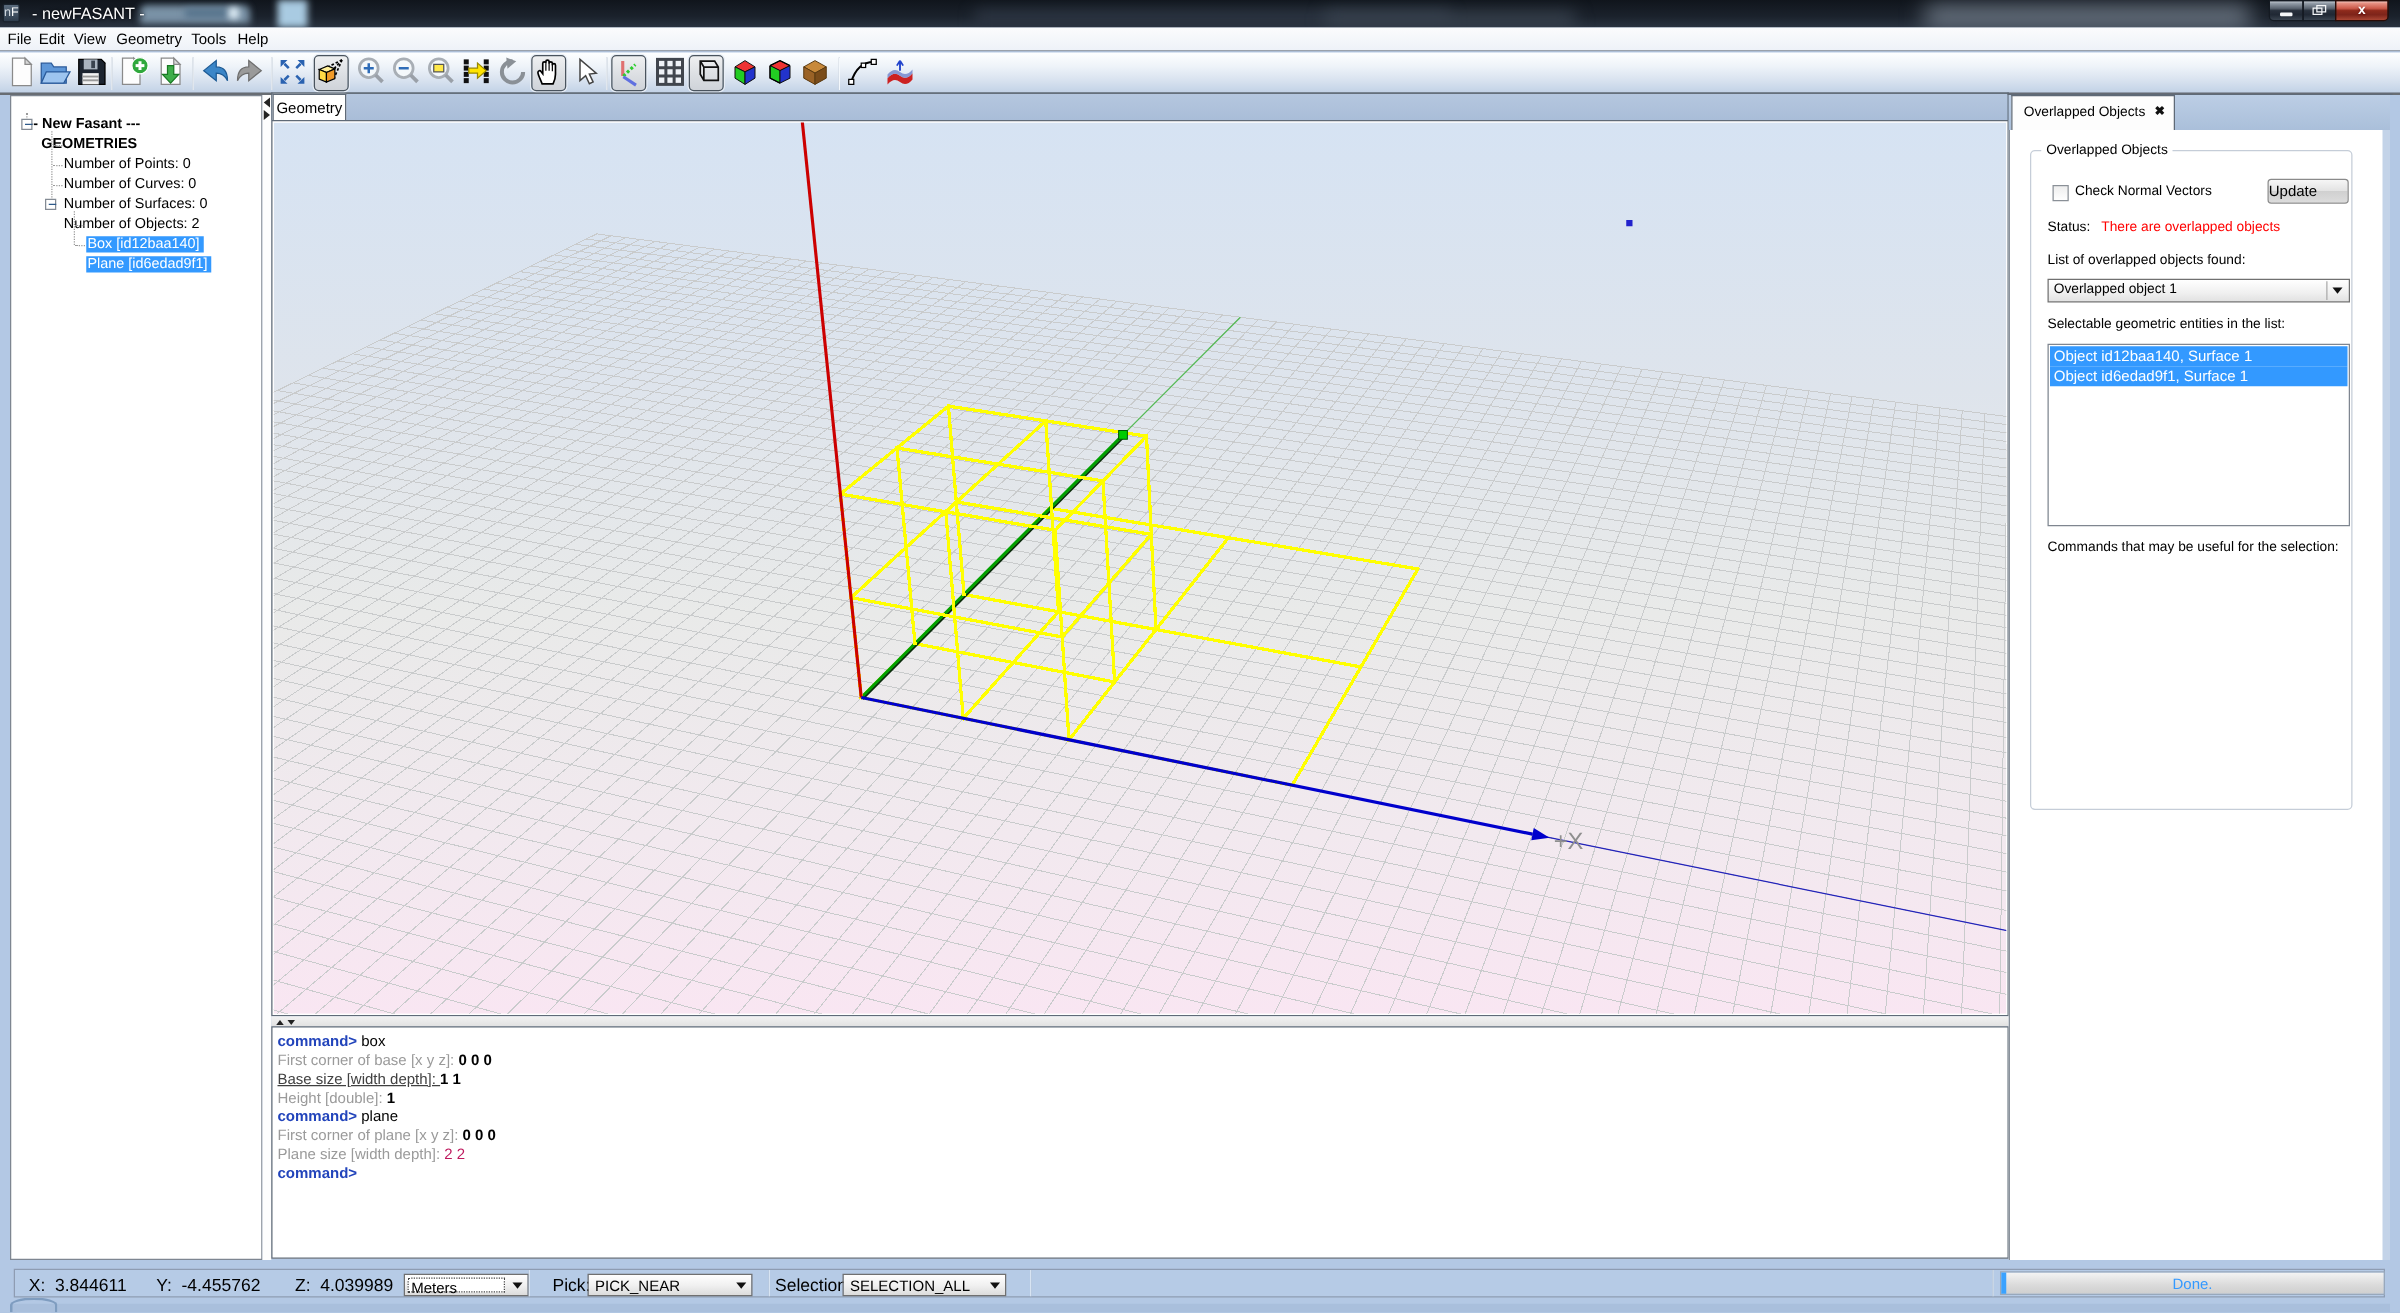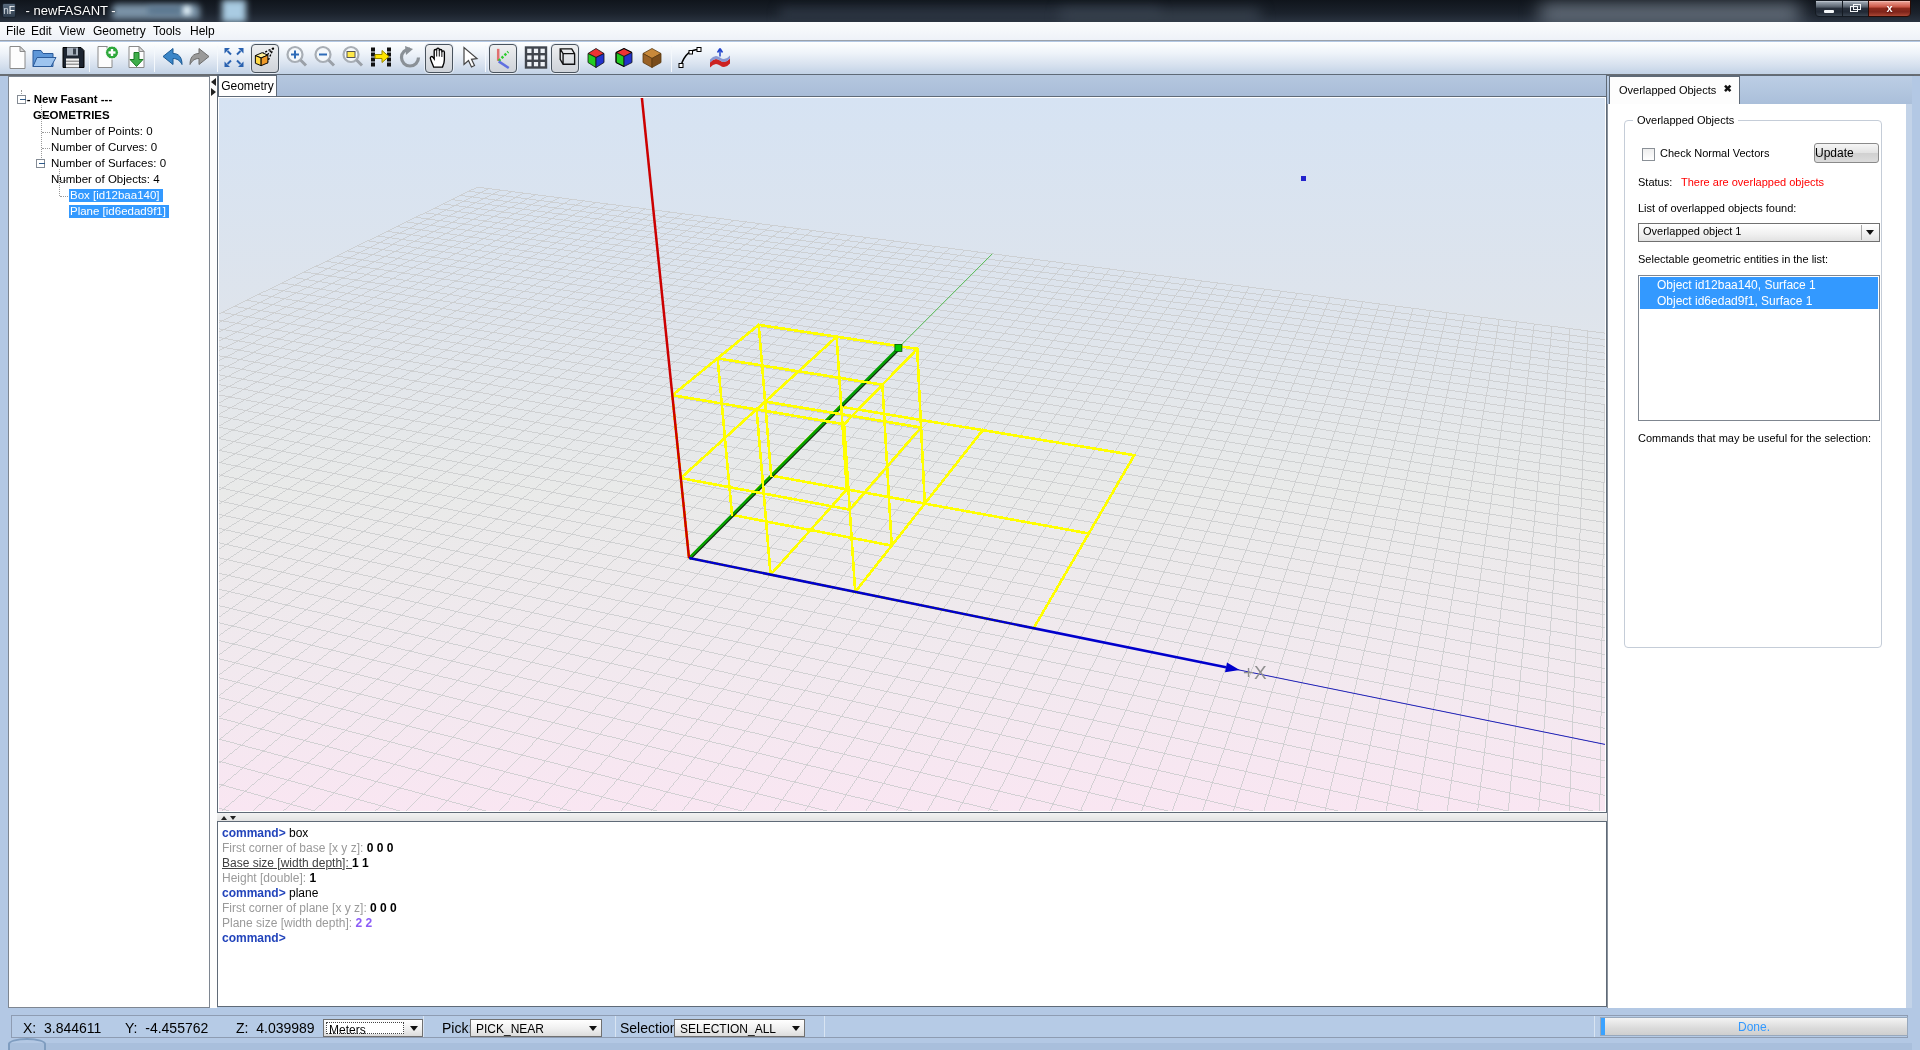--- a/index.html
+++ b/index.html
@@ -8,21 +8,21 @@
 .menuitem{position:absolute;top:2px;font-size:12px;color:#000;}
 #toolbar{left:0px;top:42px;width:1920px;height:34px;background:linear-gradient(#feffff 0%,#eef3f9 35%,#d8e2ef 70%,#c2d2e6 100%);border-bottom:2px solid #686d73;}
 .tsep{position:absolute;top:4px;width:1px;height:26px;background:#9aa7b8;border-right:1px solid #f4f8fc;}
 .tbtn{position:absolute;top:2px;width:28px;height:29px;}
 .pressed{border:1.5px solid #4a545e;border-radius:4px;background:linear-gradient(#eff0f1,#dcdfe3 55%,#cfd3d9);box-shadow:0 0 0 1px #e8eef6;}
 #lefttree{left:8px;top:76px;width:202px;height:932px;background:#fff;border:1px solid #7e8691;font-size:11.5px;}
 .titem{position:absolute;white-space:nowrap;color:#000;margin-top:15px;}
 #mainarea{left:217px;top:74px;width:1390px;height:934px;}
 #rightpanel{left:1607px;top:74px;width:300px;height:934px;}
 .dlgline{position:absolute;font-size:11px;white-space:nowrap;color:#000;}
-.listsel{position:absolute;left:1px;width:238px;height:16px;background:#3399ff;color:#fff;font-size:12px;padding-left:17px;line-height:16px;white-space:nowrap;}
+.listsel{position:absolute;left:1px;width:238px;height:16px;background:#3399ff;color:#fff;font-size:12px;padding-left:3px;line-height:16px;white-space:nowrap;}
 .combo{position:absolute;border:1px solid #707070;background:linear-gradient(#ffffff,#f0f0f0 60%,#e2e2e2);}
 .cmdrow{position:absolute;left:1px;font-size:12px;line-height:16px;white-space:nowrap;}
 #statusbar{left:8px;top:1008px;width:1904px;height:35px;}
 .sbtext{position:absolute;font-size:14px;color:#000;top:4px;}
 .ssep{position:absolute;top:0px;width:1px;height:21px;background:#93a3b8;border-right:1px solid #d8e4f2;}
 .scombo{position:absolute;top:3px;height:18px;border:1px solid #707070;background:linear-gradient(#ffffff,#efefef 55%,#dcdcdc);font-size:12px;}
 .carow{position:absolute;right:4px;top:6px;width:0;height:0;border:4px solid transparent;border-top:5px solid #111;}
 .lrow{position:absolute;left:4px;font-size:12px;white-space:nowrap;color:#000;}
 </style></head><body>
 <div id="titlebar" class="abs">
@@ -211,21 +211,21 @@
     <div class="abs" style="left:33px;top:39px;width:8px;border-top:1px dotted #9a9a9a;"></div>
     <div class="abs" style="left:33px;top:55px;width:8px;border-top:1px dotted #9a9a9a;"></div>
     <div class="abs" style="left:33px;top:71px;width:8px;border-top:1px dotted #9a9a9a;"></div>
     <div class="titem" style="left:42px;top:33px;">Number of Points: 0</div>
     <div class="titem" style="left:42px;top:49px;">Number of Curves: 0</div>
     <div class="titem" style="left:42px;top:65px;">Number of Surfaces: 0</div>
     <div class="abs" style="left:33px;top:87px;width:-6px;border-top:1px dotted #9a9a9a;"></div>
     <div class="abs" style="left:27px;top:82px;width:9px;height:9px;border:1px solid #848b94;background:#fff;">
       <div class="abs" style="left:1.5px;top:3px;width:6px;height:1px;background:#2e5a8a;"></div>
     </div>
-    <div class="titem" style="left:42px;top:81px;">Number of Objects: 4</div>
+    <div class="titem" style="left:42px;top:81px;">Number of Objects: 2</div>
     <div class="abs" style="left:50px;top:92px;height:27px;border-left:1px dotted #9a9a9a;"></div>
     <div class="abs" style="left:51px;top:103px;width:8px;border-top:1px dotted #9a9a9a;"></div>
     <div class="abs" style="left:51px;top:119px;width:8px;border-top:1px dotted #9a9a9a;"></div>
     <div class="titem" style="left:60px;top:97px;background:#3399ff;color:#fff;padding:0 3px 1px 1px;">Box [id12baa140]</div>
     <div class="titem" style="left:60px;top:113px;background:#3399ff;color:#fff;padding:0 3px 1px 1px;">Plane [id6edad9f1]</div>
   </div>
 <div class="abs" style="left:210px;top:76px;width:7px;height:932px;background:#fdfdfd;"></div>
 <div class="abs" style="left:211px;top:78px;width:0;height:0;border:4px solid transparent;border-right:5px solid #222;border-left:0;"></div>
 <div class="abs" style="left:211px;top:88px;width:0;height:0;border:4px solid transparent;border-left:5px solid #222;border-right:0;"></div>
 <div id="mainarea" class="abs">
@@ -456,21 +456,21 @@
 <div class="abs" style="left:217px;top:813px;width:1390px;height:8px;background:linear-gradient(#f2f2f2,#e2e2e2);"></div>
 <div class="abs" style="left:221px;top:816px;width:0;height:0;border:3.5px solid transparent;border-bottom:4.5px solid #222;border-top:0;"></div>
 <div class="abs" style="left:230px;top:816px;width:0;height:0;border:3.5px solid transparent;border-top:4.5px solid #222;border-bottom:0;"></div>
 <div class="abs" style="left:217px;top:821px;width:1390px;height:186px;background:#fff;border:1px solid #5f6a77;">
     <div class="cmdrow" style="top:3px;left:4px;"><span style="color:#2244bb;font-weight:bold;">command&gt;</span><span style="color:#000;"> box</span></div>
     <div class="cmdrow" style="top:18px;left:4px;"><span style="color:#9a9a9a;">First corner of base [x y z]: </span><span style="color:#000;font-weight:bold;">0 0 0</span></div>
     <div class="cmdrow" style="top:33px;left:4px;"><span style="color:#404040;text-decoration:underline;">Base size [width depth]: </span><span style="color:#000;font-weight:bold;">1 1</span></div>
     <div class="cmdrow" style="top:48px;left:4px;"><span style="color:#9a9a9a;">Height [double]: </span><span style="color:#000;font-weight:bold;">1</span></div>
     <div class="cmdrow" style="top:63px;left:4px;"><span style="color:#2244bb;font-weight:bold;">command&gt;</span><span style="color:#000;"> plane</span></div>
     <div class="cmdrow" style="top:78px;left:4px;"><span style="color:#9a9a9a;">First corner of plane [x y z]: </span><span style="color:#000;font-weight:bold;">0 0 0</span></div>
-    <div class="cmdrow" style="top:93px;left:4px;"><span style="color:#9a9a9a;">Plane size [width depth]: </span><span style="color:#8b5cf6;font-weight:bold;">2 2</span></div>
+    <div class="cmdrow" style="top:93px;left:4px;"><span style="color:#9a9a9a;">Plane size [width depth]: </span><span style="color:#be185d;font-weight:normal;">2 2</span></div>
     <div class="cmdrow" style="top:108px;left:4px;"><span style="color:#2244bb;font-weight:bold;">command&gt;</span></div>
   </div>
 <div id="rightpanel" class="abs">
     <div class="abs" style="left:0;top:1px;width:307px;height:29px;background:linear-gradient(#bccee5,#aabfda);border-top:1px solid #5f6a77;"></div>
     <div class="abs" style="left:2px;top:2px;width:131px;height:28px;background:#fdfdfd;border:1px solid #5f6a77;border-bottom:none;font-size:11px;white-space:nowrap;padding:7px 0 0 9px;">Overlapped Objects<span style="position:absolute;right:7px;top:6px;font-weight:bold;font-size:10px;color:#111;">✖</span></div>
     <div class="abs" style="left:0px;top:30px;width:300px;height:904px;background:#fff;border-left:1px solid #8a929c;"></div>
     <div class="abs" style="left:17px;top:46px;width:258px;height:528px;border:1px solid #c5cdd8;border-radius:4px;"></div>
     <div class="dlgline" style="left:26px;top:40px;background:#fff;padding:0 4px;">Overlapped Objects</div>
     <div class="abs" style="left:35px;top:74px;width:13px;height:13px;border:1px solid #8a9097;background:linear-gradient(#eee,#fff);"></div>
     <div class="dlgline" style="left:53px;top:73px;">Check Normal Vectors</div>

